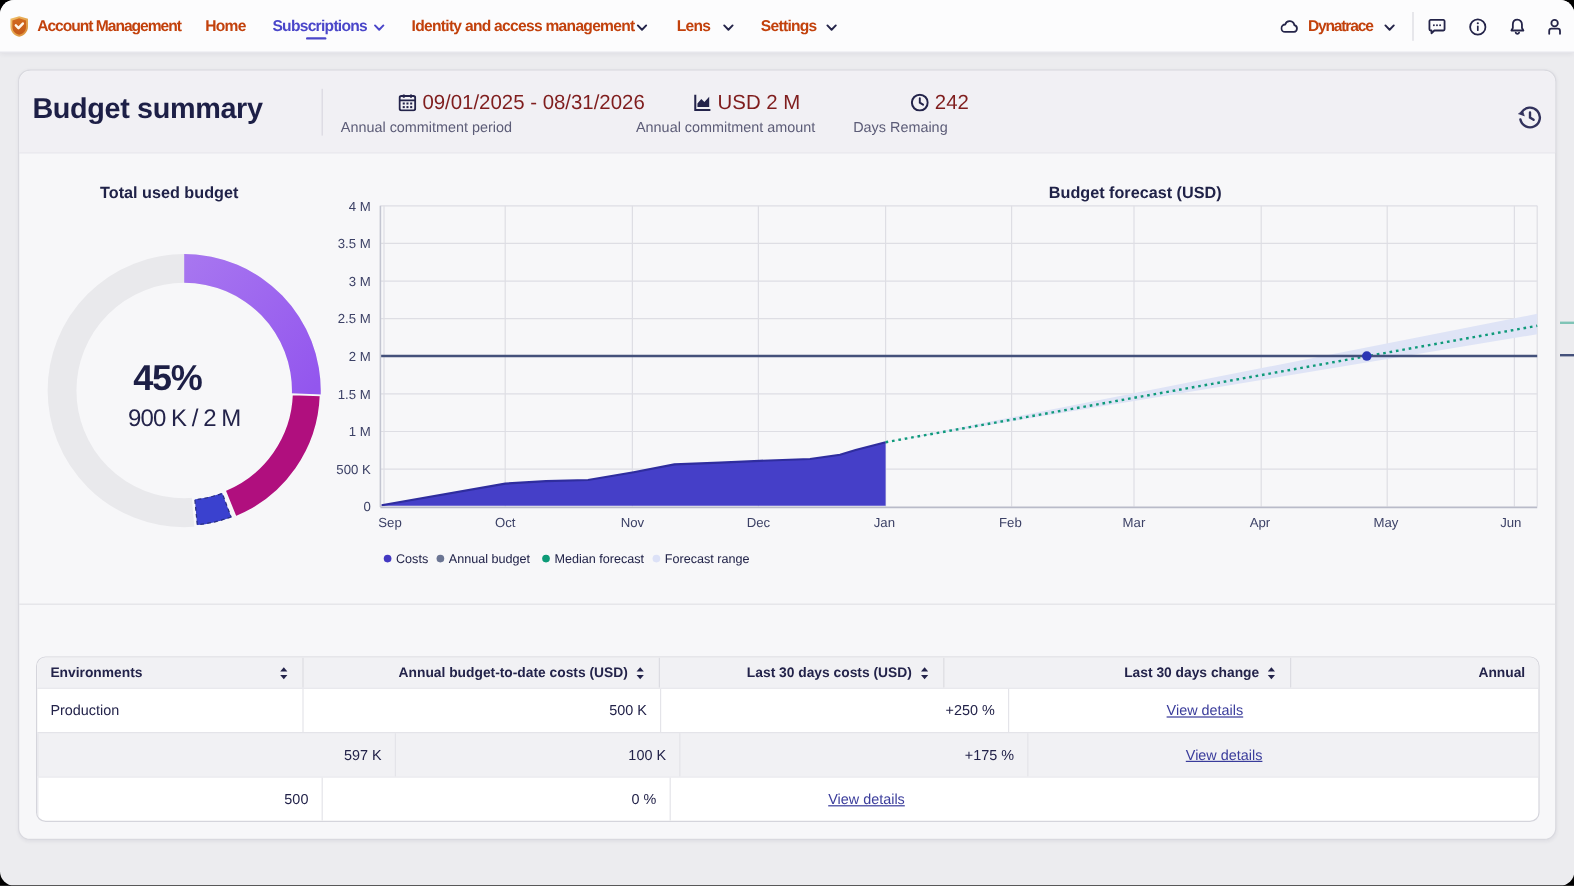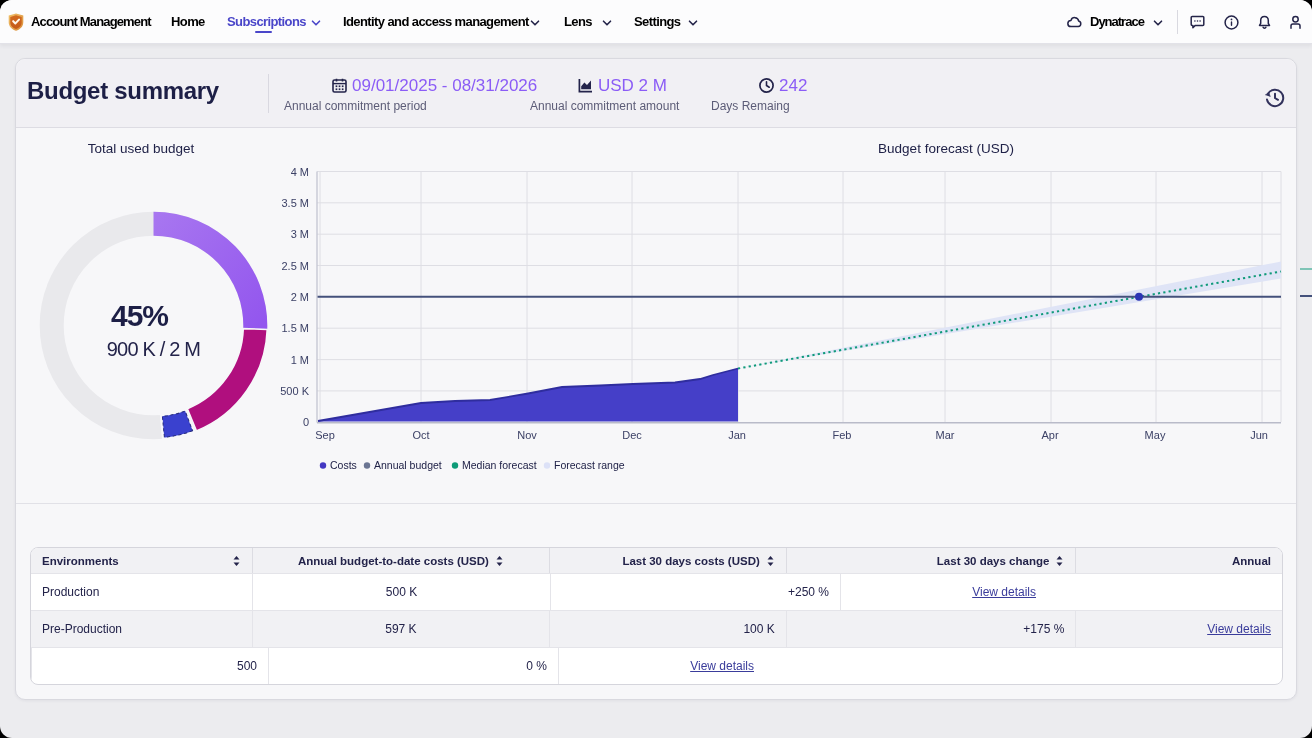--- a/index.html
+++ b/index.html
@@ -1,46 +1,46 @@
 <!DOCTYPE html>
 <html><head>
 <meta charset="utf-8">
 <style>
 * { margin:0; padding:0; box-sizing:border-box; }
 html,body { background:#000; }
 body { width:1312px; height:738px; font-family:"Liberation Sans", sans-serif; }
 .page { position:relative; width:1312px; height:738px; border-radius:12px; overflow:hidden; background:#ececef; }
 
 .nav { position:absolute; left:0; top:0; width:1312px; height:44px; background:#fcfcfd; border-bottom:1px solid #e2e2e8; box-shadow:0 2px 4px rgba(40,40,70,0.07); z-index:5; }
-.nav .item { position:absolute; top:0; height:44px; line-height:44px; font-size:13px; font-weight:700; letter-spacing:-0.6px; color:#000000; white-space:nowrap; }
+.nav .item { position:absolute; top:0; height:44px; line-height:44px; font-size:13px; font-weight:700; letter-spacing:-0.6px; color:#c2410c; white-space:nowrap; }
 .nav .blue { color:#4a46c9; }
 .nav svg.chev { position:absolute; top:17px; }
 .underline { position:absolute; top:31px; height:2px; background:#4a46c9; border-radius:1px; }
 .navdiv { position:absolute; top:10px; height:24px; width:1px; background:#d9d9e0; }
 
 .card { position:absolute; left:15px; top:58px; width:1282px; height:642px; background:#f7f7f9; border:1px solid #d9d9df; border-radius:10px; box-shadow:0 1px 3px rgba(40,40,70,0.06); }
 .cardhead { position:absolute; left:0; top:0; width:100%; height:69px; background:#f1f0f4; border-bottom:1px solid #dddce3; border-radius:10px 10px 0 0; }
 .title { position:absolute; left:11px; top:18px; font-size:24px; font-weight:700; color:#1d1f46; letter-spacing:-0.3px; }
 .headdiv { position:absolute; left:252px; top:15px; height:39px; width:1px; background:#d9d8e0; }
 .stat { position:absolute; top:17px; }
-.statval { font-size:17px; color:#8b5cf6; white-space:nowrap;padding-left:48px; }
+.statval { font-size:17px; color:#7f1d1d; white-space:nowrap;padding-left:48px; }
 .statsub { font-size:12px; color:#5c5c77; margin-top:3px; white-space:nowrap; }
 .staticon { vertical-align:-2px; margin-right:5px; }
 
-.paneltitle { position:absolute; font-size:13.5px; font-weight:400; color:#202248; }
+.paneltitle { position:absolute; font-size:13.5px; font-weight:700; color:#202248;margin-top:12px; }
 .chartpanel-border { position:absolute; left:16px; top:503px; width:1280px; height:1px; background:#e1e1e7; }
 
 .table { position:absolute; left:30px; top:547px; width:1253px; background:#ffffff; border:1px solid #d5d5dc; border-radius:8px; overflow:hidden; font-size:12px; color:#23234a; }
 .trow { position:relative; display:flex; }
 .thead { height:25px; background:#f1f1f4; font-weight:700; font-size:11.5px; }
 .tbody { height:37px; border-top:1px solid #e4e4e9; }
 .alt { background:#f1f1f4; }
 .tc { position:relative; height:100%; display:flex; align-items:center; padding:0 11px; }
 .tc1 { width:221px; }
-.tc2 { width:298px; justify-content:center; }
+.tc2 { width:298px; justify-content:flex-end; }
 .tc3 { width:237px; justify-content:flex-end;text-align:center; }
 .tc4 { width:290px; justify-content:flex-end; }
 .tc5 { width:207px; justify-content:flex-end; }
 .vline { border-left:1px solid #e4e4e9; }
 .thead .vline { border-left:1px solid #dcdce2; }
 .sorticon { margin-left:6px; }
 a.vd { color:#3a3c9b; text-decoration:underline; }
 </style>
 </head>
 <body>
@@ -270,21 +270,20 @@
     </div>
     <div class="trow tbody">
       <div class="tc tc1">Production</div>
       <div class="tc tc2 vline">500 K</div>
       <div class="tc tc4 vline">+250 %</div>
       <div class="tc tc5 vline">
           <a class="vd" href="#">View details</a>
         </div>
     </div>
     <div class="trow tbody alt">
-      <div class="tc tc1">Pre-Production</div>
       <div class="tc tc2 vline">597 K</div>
       <div class="tc tc3 vline">100 K</div>
       <div class="tc tc4 vline">+175 %</div>
       <div class="tc tc5 vline">
           <a class="vd" href="#">View details</a>
         </div>
     </div>
     <div class="trow tbody">
       <div class="tc tc3 vline">500</div>
       <div class="tc tc4 vline">0 %</div>

